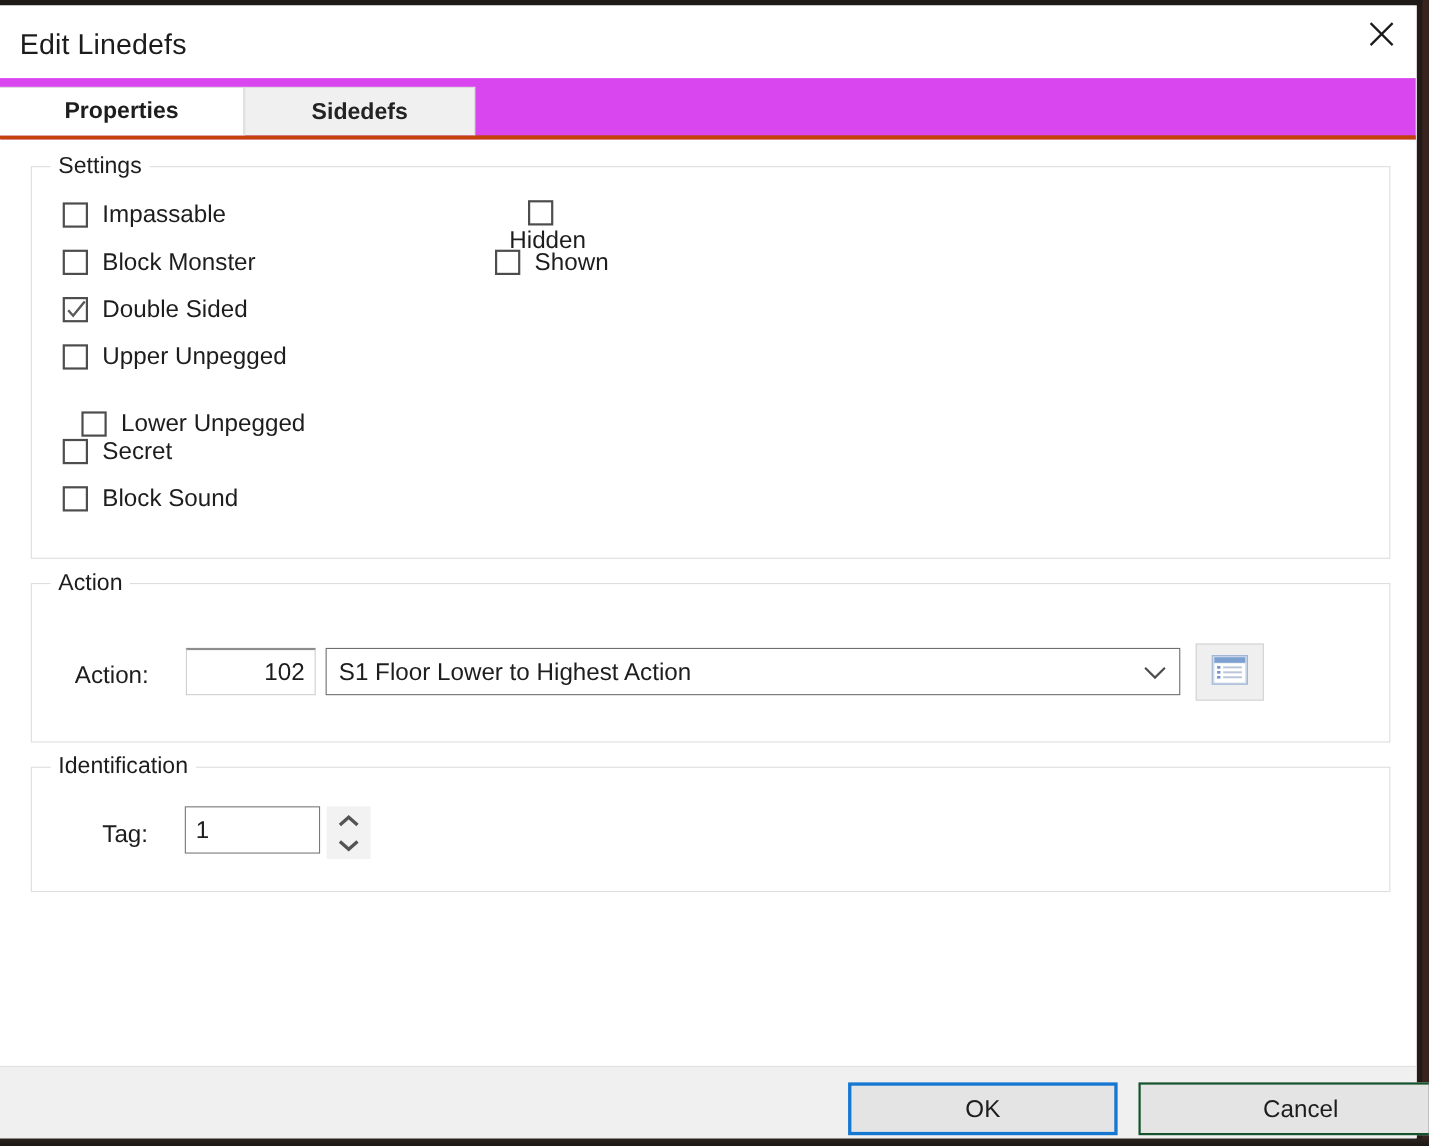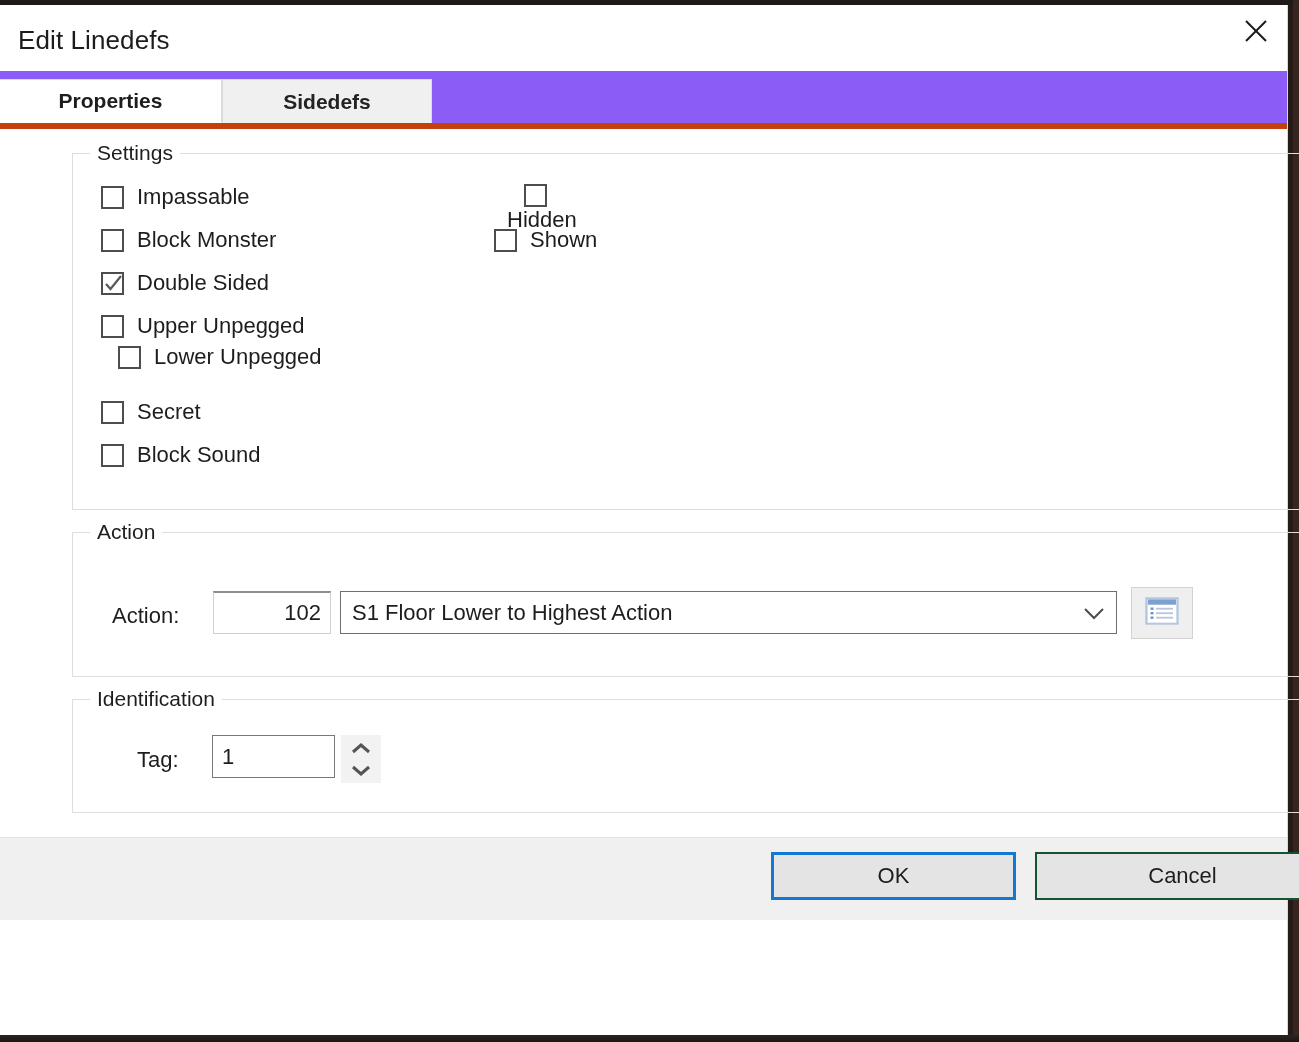--- a/index.html
+++ b/index.html
@@ -69,22 +69,22 @@
     display: flex;
     align-items: center;
     justify-content: center;
     cursor: default;
   }
   .close-btn svg { display:block; }
   
   .tabstrip {
     position: relative;
     height: 52px;
-    background: #8b5cf6;
-    border-bottom: 6px solid #c2410c;
+    background: #d946ef;
+    border-bottom: 4px solid #c2410c;
   }
   .tab {
     position: absolute;
     top: 8px;
     height: 44px;
     box-sizing: border-box;
     display: flex;
     align-items: center;
     justify-content: center;
     font-size: 21px;
@@ -105,25 +105,24 @@
     width: 210px;
     background: #f0f0f0;
     border: 1px solid #dcdcdc;
     border-bottom: none;
     color: #232323;
     z-index: 2;
   }
   
   .content {
     position: relative;
-    height: 708px;
+    height: 842px;
     background: #ffffff;
     box-sizing: border-box;
     border-left: 1px solid #ffffff;
-    margin-left: 44px;
   }
   .groupbox {
     position: absolute;
     box-sizing: border-box;
     border: 1px solid #dedede;
   }
   .groupbox > .legend {
     position: absolute;
     top: -13px;
     left: 17px;
@@ -364,21 +363,21 @@
                 <polyline points="2,10 6.5,15 17,2" fill="none" stroke="#595959" stroke-width="2.2"></polyline>
               </svg>
             </span>
           </span>
           <span class="cb-label">Double Sided</span>
         </div>
         <div class="cb-row" style="left:28px; top:159px;">
           <span class="cbox"></span>
           <span class="cb-label">Upper Unpegged</span>
         </div>
-        <div class="cb-row" style="left:28px; top:190px;padding-left:17px;">
+        <div class="cb-row" style="left:28px; top:220px;padding-left:17px;">
           <span class="cbox"></span>
           <span class="cb-label">Lower Unpegged</span>
         </div>
         <div class="cb-row" style="left:28px; top:245px;">
           <span class="cbox"></span>
           <span class="cb-label">Secret</span>
         </div>
         <div class="cb-row" style="left:28px; top:288px;">
           <span class="cbox"></span>
           <span class="cb-label">Block Sound</span>

